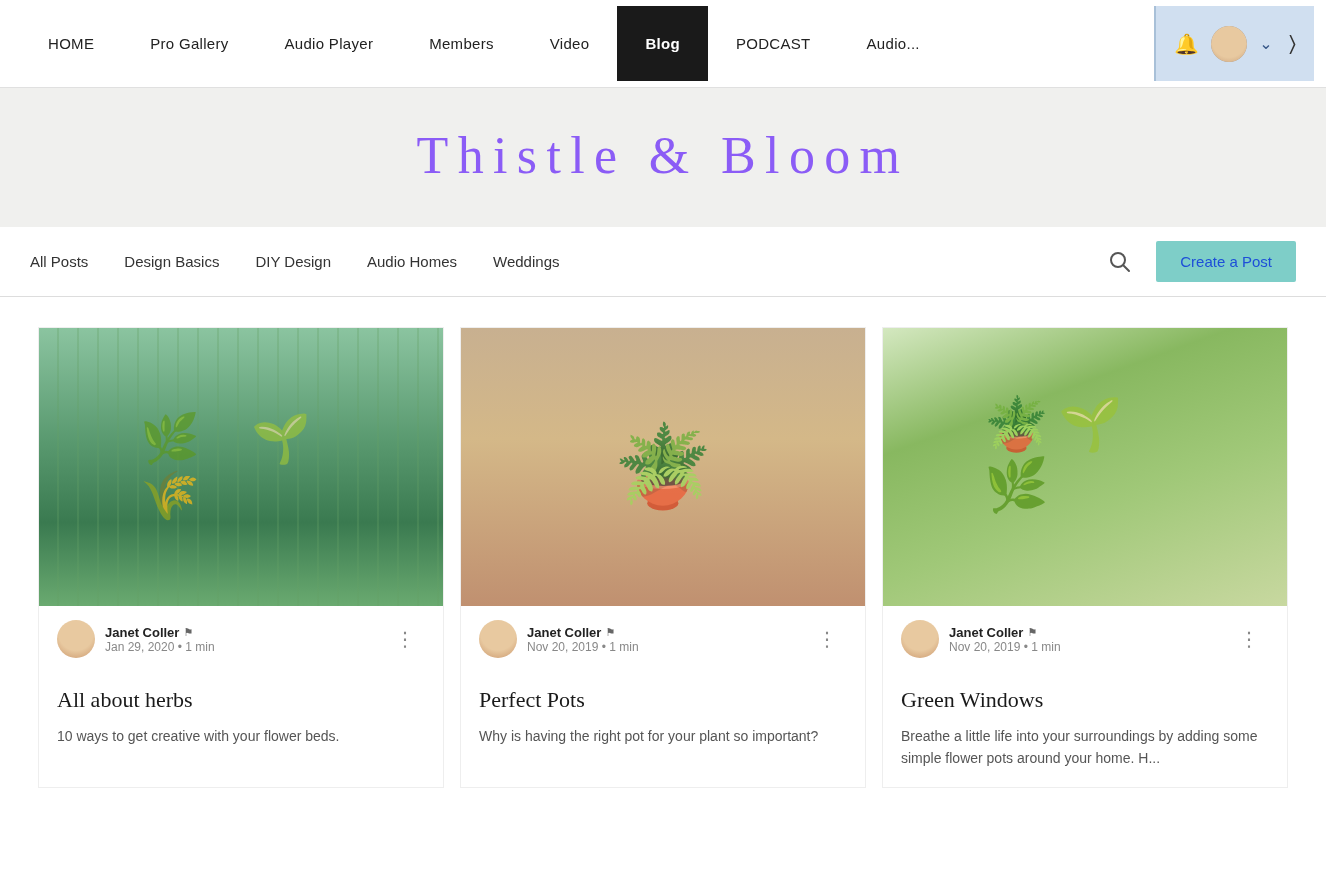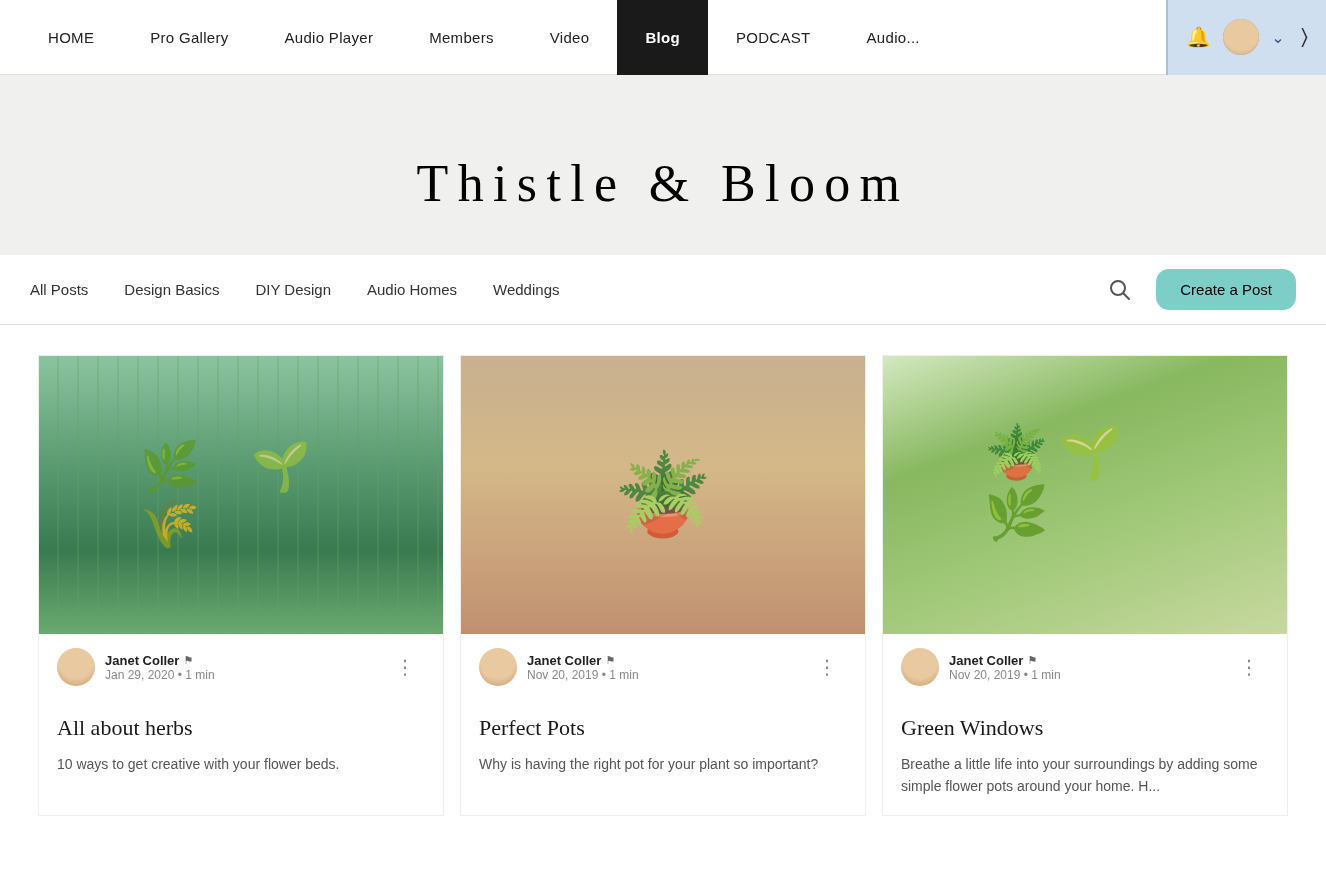--- a/index.html
+++ b/index.html
@@ -2,24 +2,24 @@
 <html><head>
   <meta charset="utf-8">
   <style>
     * { margin: 0; padding: 0; box-sizing: border-box; }
     body { font-family: Georgia, 'Times New Roman', serif; background: #fff; width: 1326px; min-height: 870px; overflow-x: hidden; }
 
     
     nav {
       display: flex;
       align-items: center;
-      height: 75px;
+      height: 88px;
       background: #fff;
       border-bottom: 1px solid #e0e0e0;
-      padding: 0 0 0 20px;
+      padding: 0 12px 0 20px;
     }
     .nav-items {
       display: flex;
       align-items: center;
       flex: 1;
       gap: 0;
     }
     .nav-item {
       padding: 0 28px;
       font-family: Arial, sans-serif;
@@ -85,22 +85,21 @@
     .hero {
       background: #f0f0ee;
       text-align: center;
       padding: 38px 0 42px 0;
     }
     .hero-title {
       font-family: Georgia, serif;
       font-size: 52px;
       font-weight: 400;
       letter-spacing: 0.18em;
-      color: #000000;
-      margin-top: 41px;
+      color: #8b5cf6;
     }
 
     
     .filter-bar {
       display: flex;
       align-items: center;
       padding: 0 30px;
       height: 70px;
       border-bottom: 1px solid #ddd;
       gap: 0;
@@ -120,27 +119,27 @@
       height: 40px;
       display: flex;
       align-items: center;
       justify-content: center;
       cursor: pointer;
       color: #555;
       font-size: 20px;
     }
     .create-post-btn {
       background: #7ecec8;
-      color: #000000;
+      color: #1d4ed8;
       border: none;
       padding: 12px 24px;
       font-size: 15px;
       font-family: Arial, sans-serif;
       cursor: pointer;
-      border-radius: 13px;
+      border-radius: 2px;
       margin-left: 16px;
       white-space: nowrap;
     }
 
     
     .blog-grid {
       display: grid;
       grid-template-columns: repeat(3, 1fr);
       gap: 0;
       padding: 30px 30px 0 30px;

